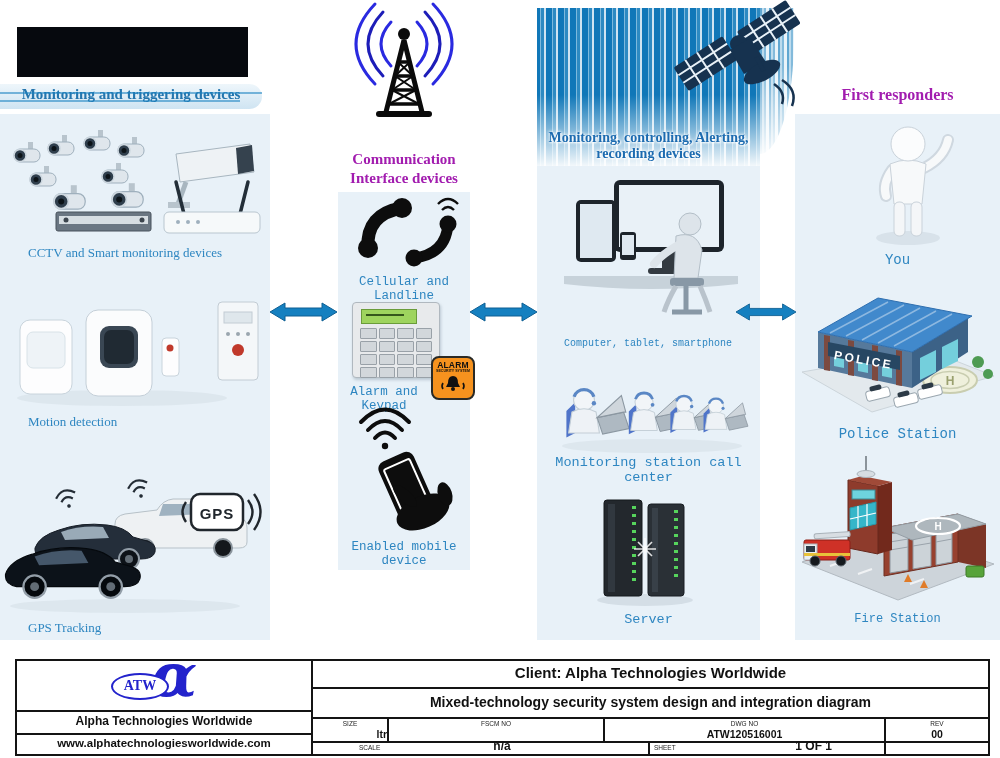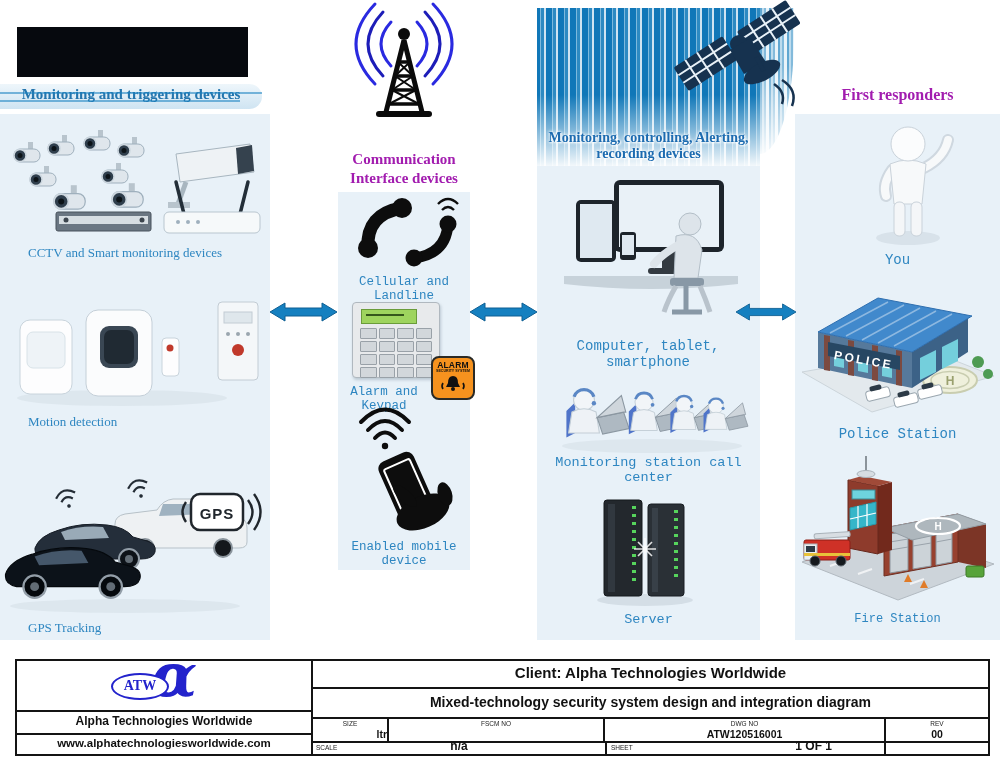--- a/index.html
+++ b/index.html
@@ -54,21 +54,21 @@
   #tb-dtitle{height:28px;border-bottom:2px solid #141414;font-size:14px;font-weight:bold;text-align:center;line-height:26px;}
   #tb-spec{height:22px;border-bottom:2px solid #141414;display:flex;}
   .cell{position:relative;box-sizing:border-box;}
   .cell .k{position:absolute;top:1px;left:0;right:0;font-size:6.5px;text-align:center;color:#222;}
   .cell .v{position:absolute;bottom:1px;left:0;right:0;font-size:10.5px;font-weight:bold;text-align:center;}
   #c-size{width:76px;border-right:2px solid #141414;}
   #c-size .v{text-align:right;padding-left:23px;}
   #c-fscm{width:216px;border-right:2px solid #141414;}
   #c-dwg{flex:1;border-right:2px solid #141414;}
   #c-rev{width:102px;}
-  #tb-bottom{flex:1;display:flex;}
+  #tb-bottom{flex:1;display:flex;padding-left:43px;}
   #c-scale{width:294px;border-right:2px solid #141414;}
   #c-scale .k{text-align:left;padding-left:3px;}
   #c-sheet{flex:1;border-right:2px solid #141414;}
   #c-sheet .k{text-align:left;padding-left:4px;}
   #c-sheet .v{text-align:right;padding-right:52px;font-size:12px;}
   #c-last{width:102px;}
   
   #atw-logo{position:absolute;left:88px;top:0px;width:150px;height:52px;}
   #atw-alpha{position:absolute;left:46px;top:-16px;font-family:"DejaVu Serif",serif;font-style:italic;
              font-size:60px;color:#2323cc;line-height:60px;font-weight:bold;}
@@ -343,21 +343,21 @@
     <path d="M8,104 L182,104 L182,112 Q95,122 8,112 Z" fill="#c7d2da"></path>
     <g>
       <circle cx="134" cy="52" r="11" fill="#dde4ea" stroke="#b3bec7"></circle>
       <path d="M120,64 Q140,58 146,78 L142,106 L118,106 Z" fill="#dde4ea" stroke="#b3bec7"></path>
       <path d="M124,72 Q106,82 98,92" stroke="#dde4ea" stroke-width="8" fill="none" stroke-linecap="round"></path>
       <rect x="114" y="106" width="34" height="8" rx="3" fill="#8898a6"></rect>
       <path d="M130,114 L130,140 M116,140 L146,140" stroke="#8898a6" stroke-width="5"></path>
       <path d="M120,114 Q112,128 108,140 M144,114 Q150,128 154,140" stroke="#b9c3cc" stroke-width="5" fill="none"></path>
     </g>
   </svg>
-  <div class="lbl center" style="left:537px;top:338px;width:222px;font-size:14px">Computer, tablet, smartphone</div>
+  <div class="lbl center" style="left:537px;top:338px;width:222px;font-size:10px">Computer, tablet, smartphone</div>
 
   <svg style="left:558px;top:370px" width="188" height="84" viewBox="0 0 188 84">
     <defs>
       <g id="agent">
         <polygon points="-16,10 -8,2 -8,30 -16,34" fill="#4f74c9"></polygon>
         <circle cx="0" cy="0" r="9.5" fill="#f2f5f8" stroke="#c3ced6"></circle>
         <path d="M-9,-3 A9.5,9.5 0 0 1 9,-3" stroke="#5a87c5" stroke-width="3" fill="none"></path>
         <circle cx="9" cy="3" r="2" fill="#5a87c5"></circle>
         <path d="M-11,11 Q0,5 11,11 L14,30 L-14,30 Z" fill="#eef2f6" stroke="#c3ced6"></path>
         <polygon points="12,16 36,11 41,26 17,31" fill="#aeb9c2" stroke="#8b97a1"></polygon>

